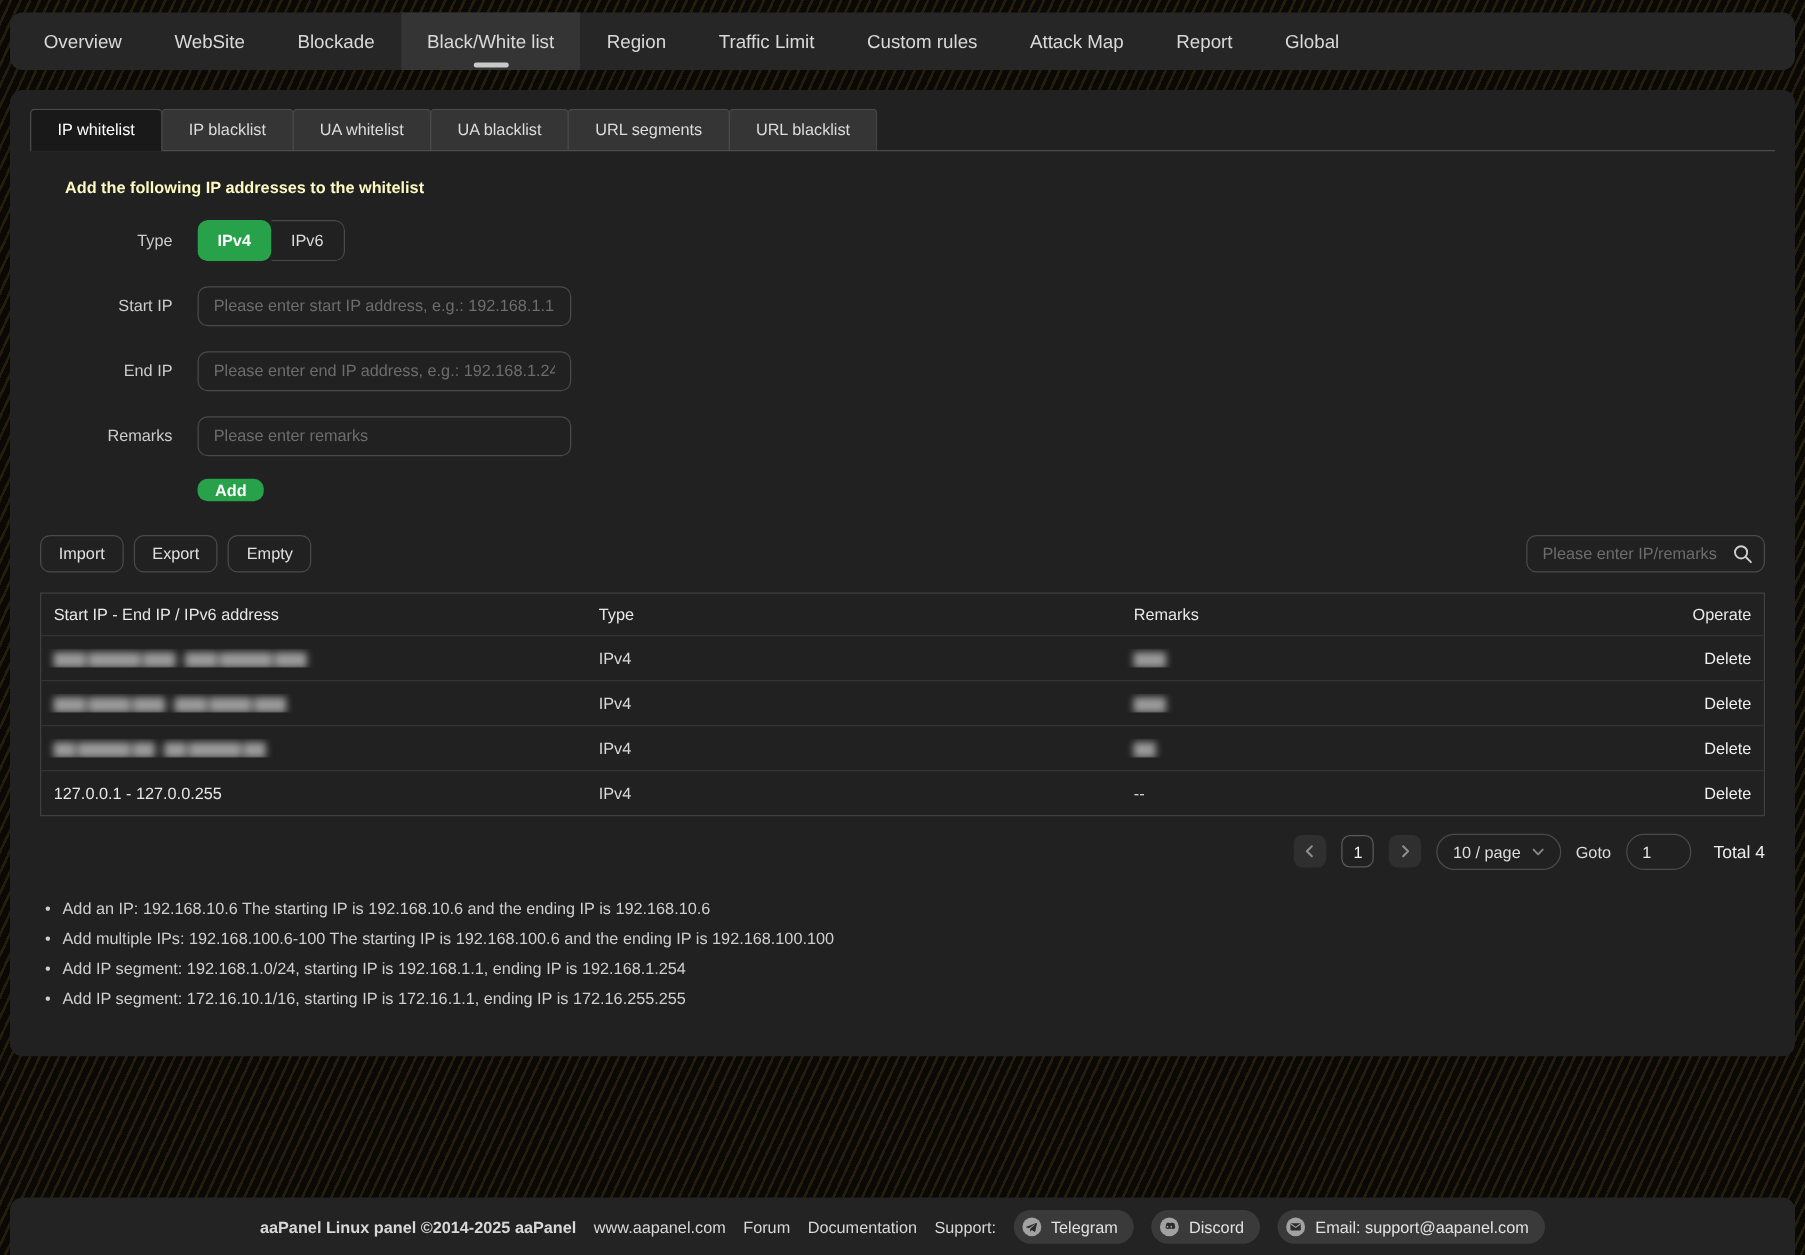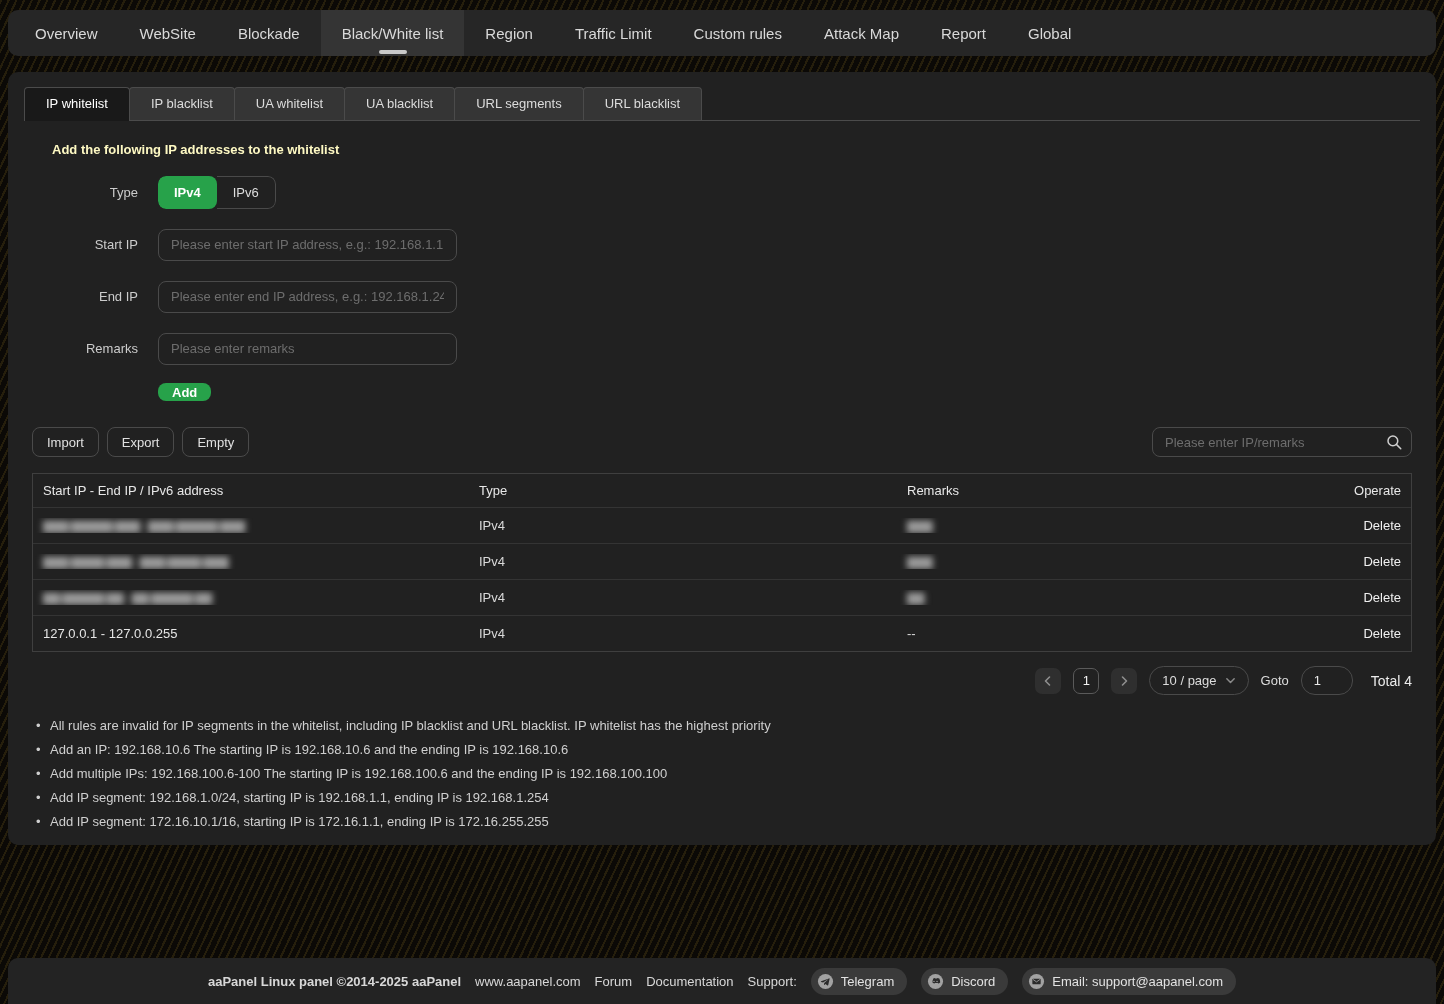--- a/index.html
+++ b/index.html
@@ -86,21 +86,21 @@
   }
 
   
   .toolbar { margin:26px 24px 0; display:flex; justify-content:space-between; align-items:center; }
   .toolbar-left { display:flex; gap:8px; }
   .btn-plain {
     height:30px; padding:0 14px; background:transparent; border:1px solid #4a4a4a;
     border-radius:8px; color:#e0e0e0; font-size:13px; cursor:pointer;
     font-family:"Liberation Sans","DejaVu Sans",sans-serif;
   }
-  .searchbox { position:relative; width:260px; }
+  .searchbox { position:relative; width:191px; }
   .searchbox input {
     width:100%; height:30px; background:transparent; border:1px solid #4a4a4a;
     border-radius:8px; padding:0 34px 0 12px; font-size:13px; color:#e6e6e6;
     font-family:"Liberation Sans","DejaVu Sans",sans-serif; outline:none;
   }
   .searchbox input::placeholder { color:#6d6d6d; }
   .search-icon { position:absolute; right:9px; top:6px; width:18px; height:18px; cursor:pointer; }
 
   
   .datatable {
@@ -318,21 +318,20 @@
           <polyline points="2,4 6,8.2 10,4" fill="none" stroke="#8a8a8a" stroke-width="1.6" stroke-linecap="round" stroke-linejoin="round"></polyline>
         </svg>
     </div>
     <span class="goto-label">Goto</span>
     <input class="goto-input" type="text" value="1" style="">
     <span class="total-label">Total 4</span>
   </div>
 
   
   <ul class="notes">
-    <li>All rules are invalid for IP segments in the whitelist, including IP blacklist and URL blacklist. IP whitelist has the highest priority</li>
     <li>Add an IP: 192.168.10.6 The starting IP is 192.168.10.6 and the ending IP is 192.168.10.6</li>
     <li>Add multiple IPs: 192.168.100.6-100 The starting IP is 192.168.100.6 and the ending IP is 192.168.100.100</li>
     <li>Add IP segment: 192.168.1.0/24, starting IP is 192.168.1.1, ending IP is 192.168.1.254</li>
     <li>Add IP segment: 172.16.10.1/16, starting IP is 172.16.1.1, ending IP is 172.16.255.255</li>
   </ul>
 </main>
 
 <footer class="footer">
   <span style="font-weight:bold;">aaPanel Linux panel ©2014-2025 aaPanel</span>
   <span class="flink">www.aapanel.com</span>

